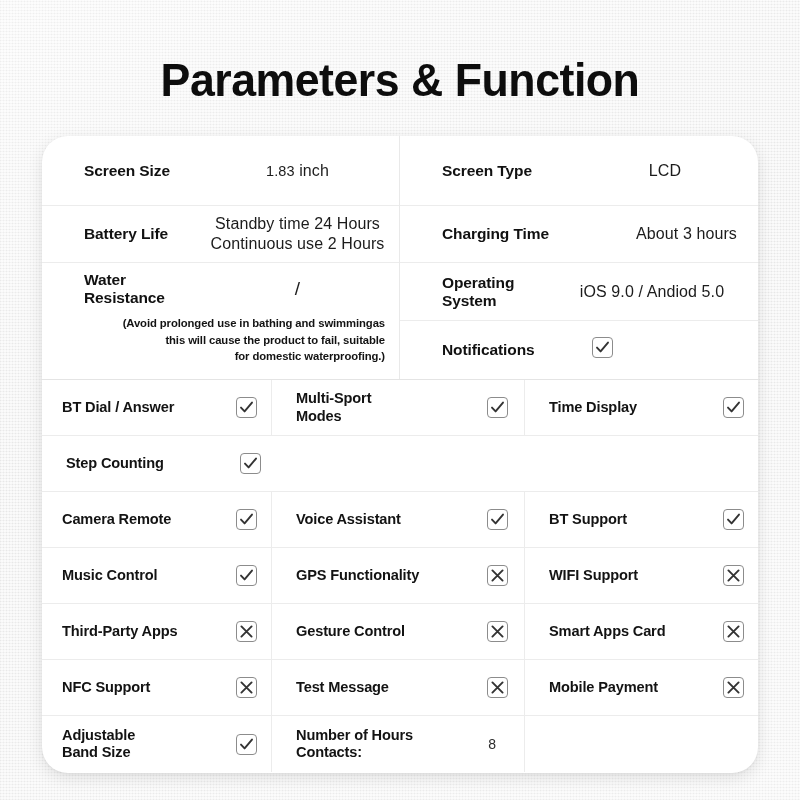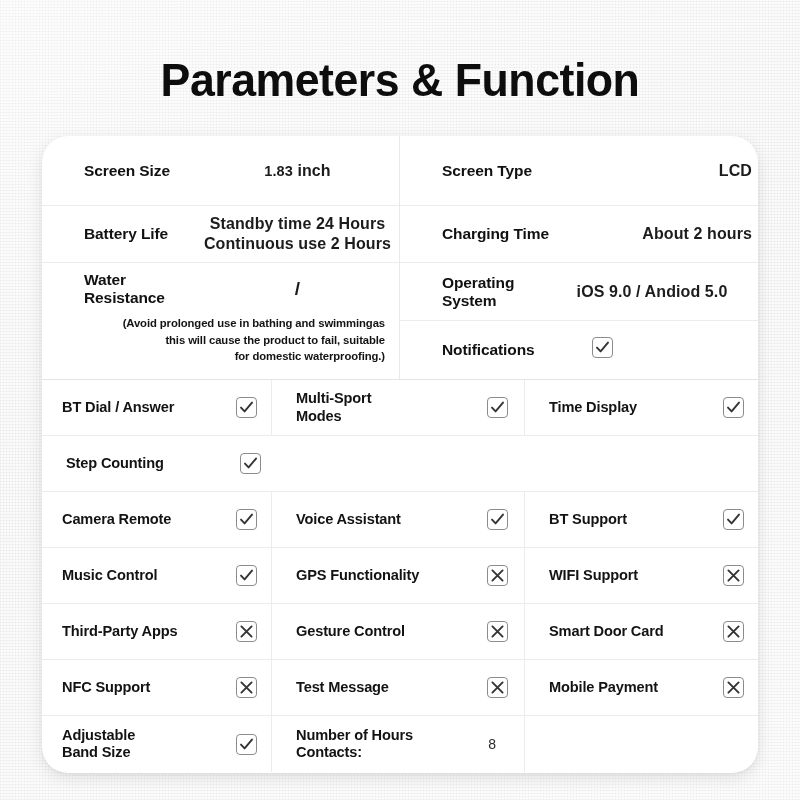--- a/index.html
+++ b/index.html
@@ -89,27 +89,27 @@
     font-weight: bold;
     color: #111111;
     line-height: 18px;
     letter-spacing: -0.1px;
   }
 
   .spec-value {
     box-sizing: border-box;
     flex: 1;
     font-size: 16px;
-    font-weight: bold;
+    font-weight: normal;
     color: #1c1c1c;
     text-align: center;
     line-height: 20px;
     letter-spacing: 0.1px;
   }
-  .spec-value.left-ish { text-align: right; padding-left: 4px; }
+  .spec-value.left-ish { text-align: center; padding-left: 4px; }
 
   .unit-small { font-size: 14.5px; }
 
   .note {
     box-sizing: border-box;
     padding: 0 14px 10px 42px;
     font-size: 11.3px;
     font-weight: bold;
     color: #131313;
     line-height: 16.5px;
@@ -220,21 +220,21 @@
 
       <div class="spec-col right">
 
         <div class="spec-row" style="height:70px;">
           <div class="spec-label">Screen Type</div>
           <div class="spec-value left-ish" style="padding-left:18px;">LCD</div>
         </div>
 
         <div class="spec-row" style="height:57px;gap:43px;">
           <div class="spec-label">Charging Time</div>
-          <div class="spec-value left-ish" style="padding-left:18px;">About 2 hours</div>
+          <div class="spec-value left-ish" style="padding-left:18px;">About 3 hours</div>
         </div>
 
         <div class="spec-row" style="height:58px;">
           <div class="spec-label">
             <div>Operating</div>
             <div>System</div>
           </div>
           <div class="spec-value" style="text-align:center;padding-right:8px;">iOS 9.0 / Andiod 5.0</div>
         </div>
 
@@ -359,21 +359,21 @@
         </div>
         <div class="fcell c2">
           <span class="flabel">Gesture Control</span>
           <span class="cb">
               <svg width="19" height="19" viewBox="0 0 19 19">
                 <path d="M4.4 4.4 L14.6 14.6 M14.6 4.4 L4.4 14.6" stroke="#333333" stroke-width="1.9" fill="none" stroke-linecap="round"></path>
               </svg>
             </span>
         </div>
         <div class="fcell c3">
-          <span class="flabel">Smart Door Card</span>
+          <span class="flabel">Smart Apps Card</span>
           <span class="cb">
               <svg width="19" height="19" viewBox="0 0 19 19">
                 <path d="M4.4 4.4 L14.6 14.6 M14.6 4.4 L4.4 14.6" stroke="#333333" stroke-width="1.9" fill="none" stroke-linecap="round"></path>
               </svg>
             </span>
         </div>
       </div>
 
       <div class="frow">
         <div class="fcell c1">

